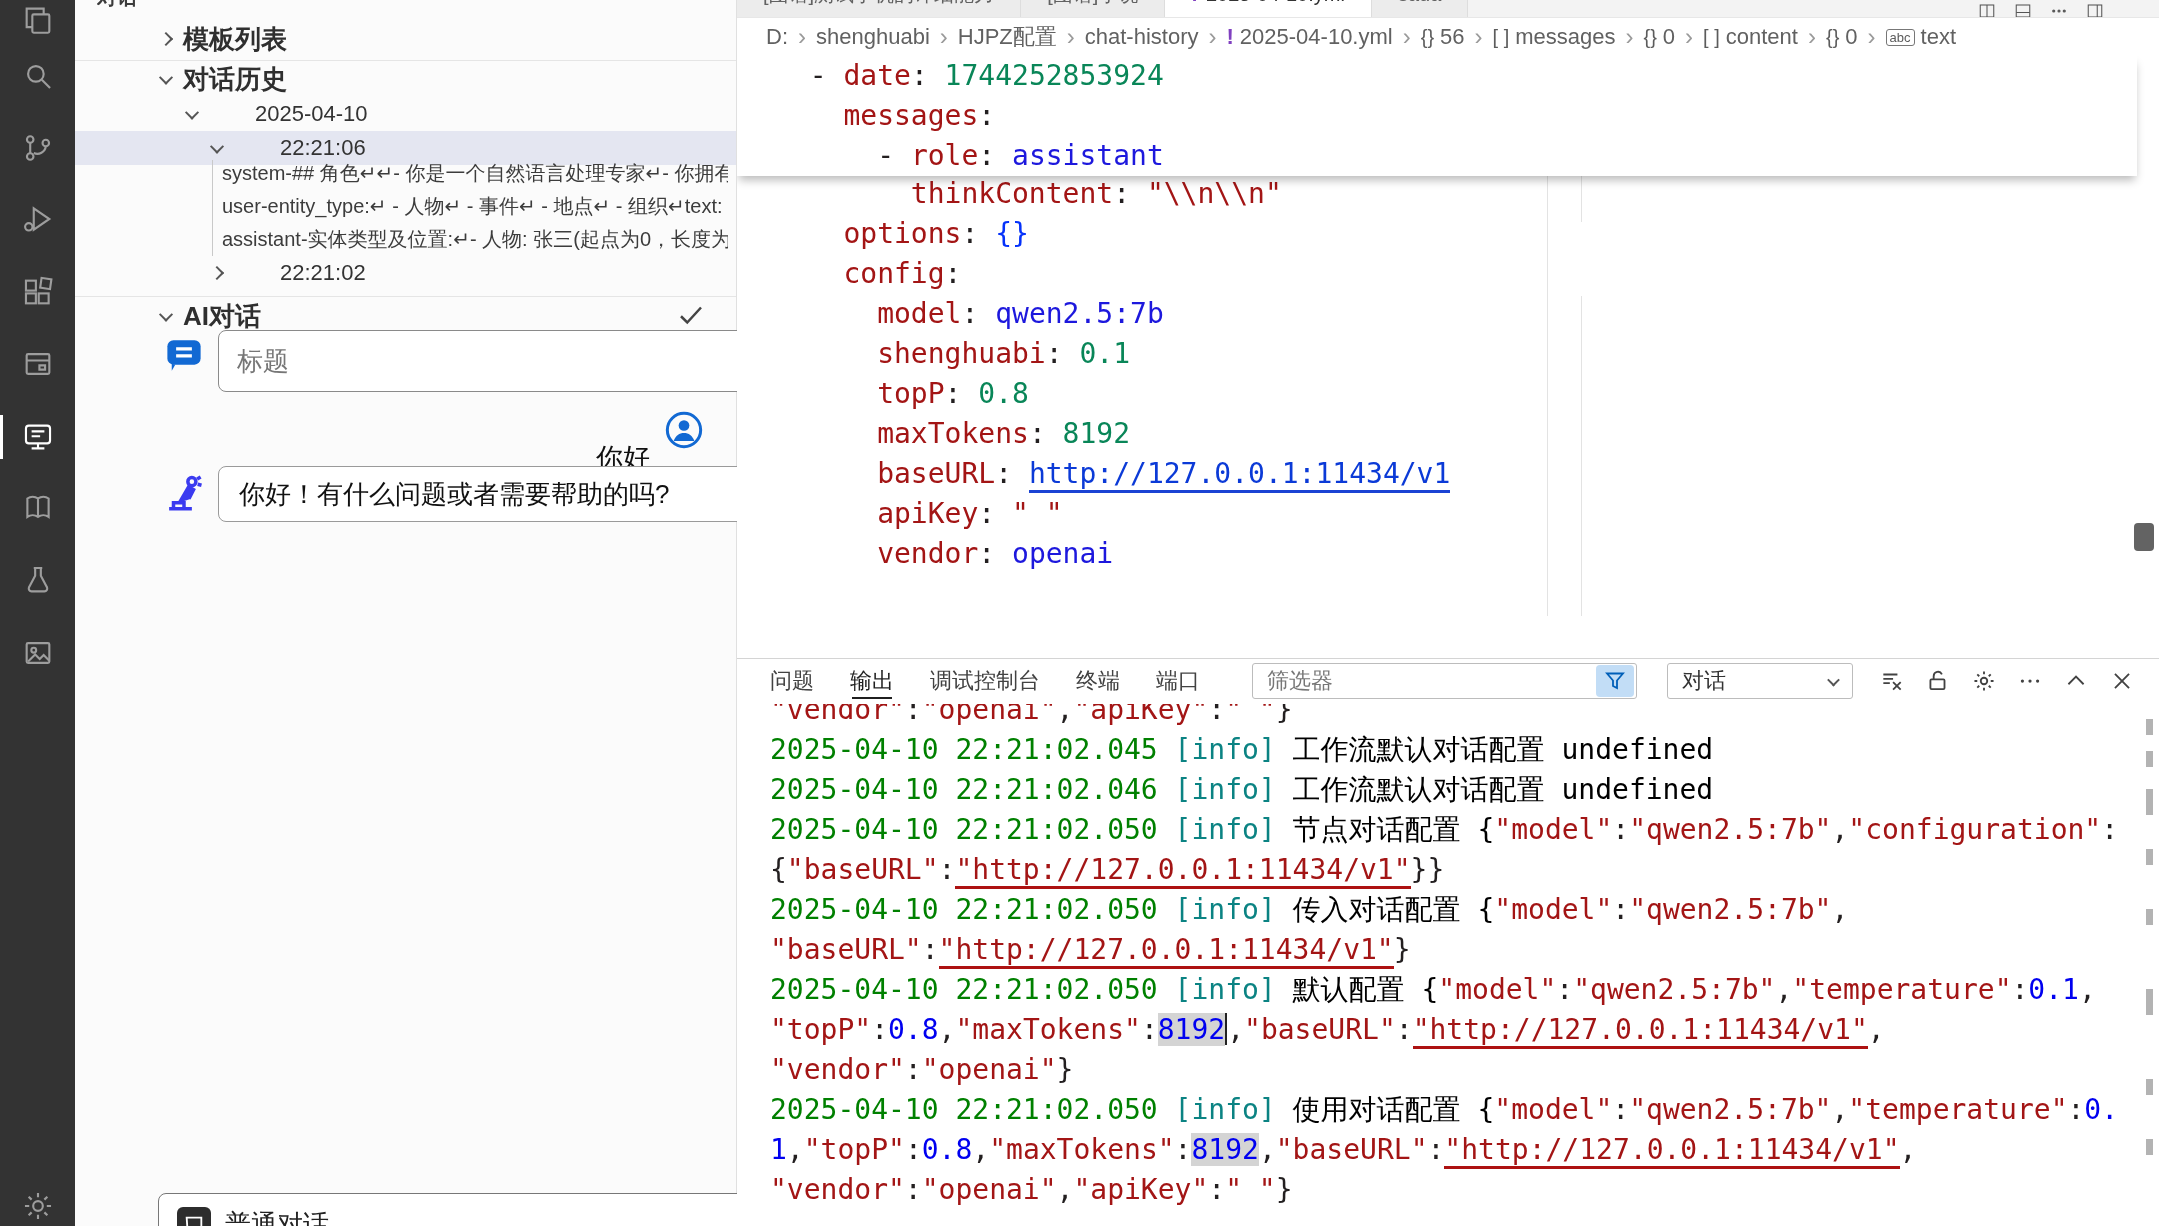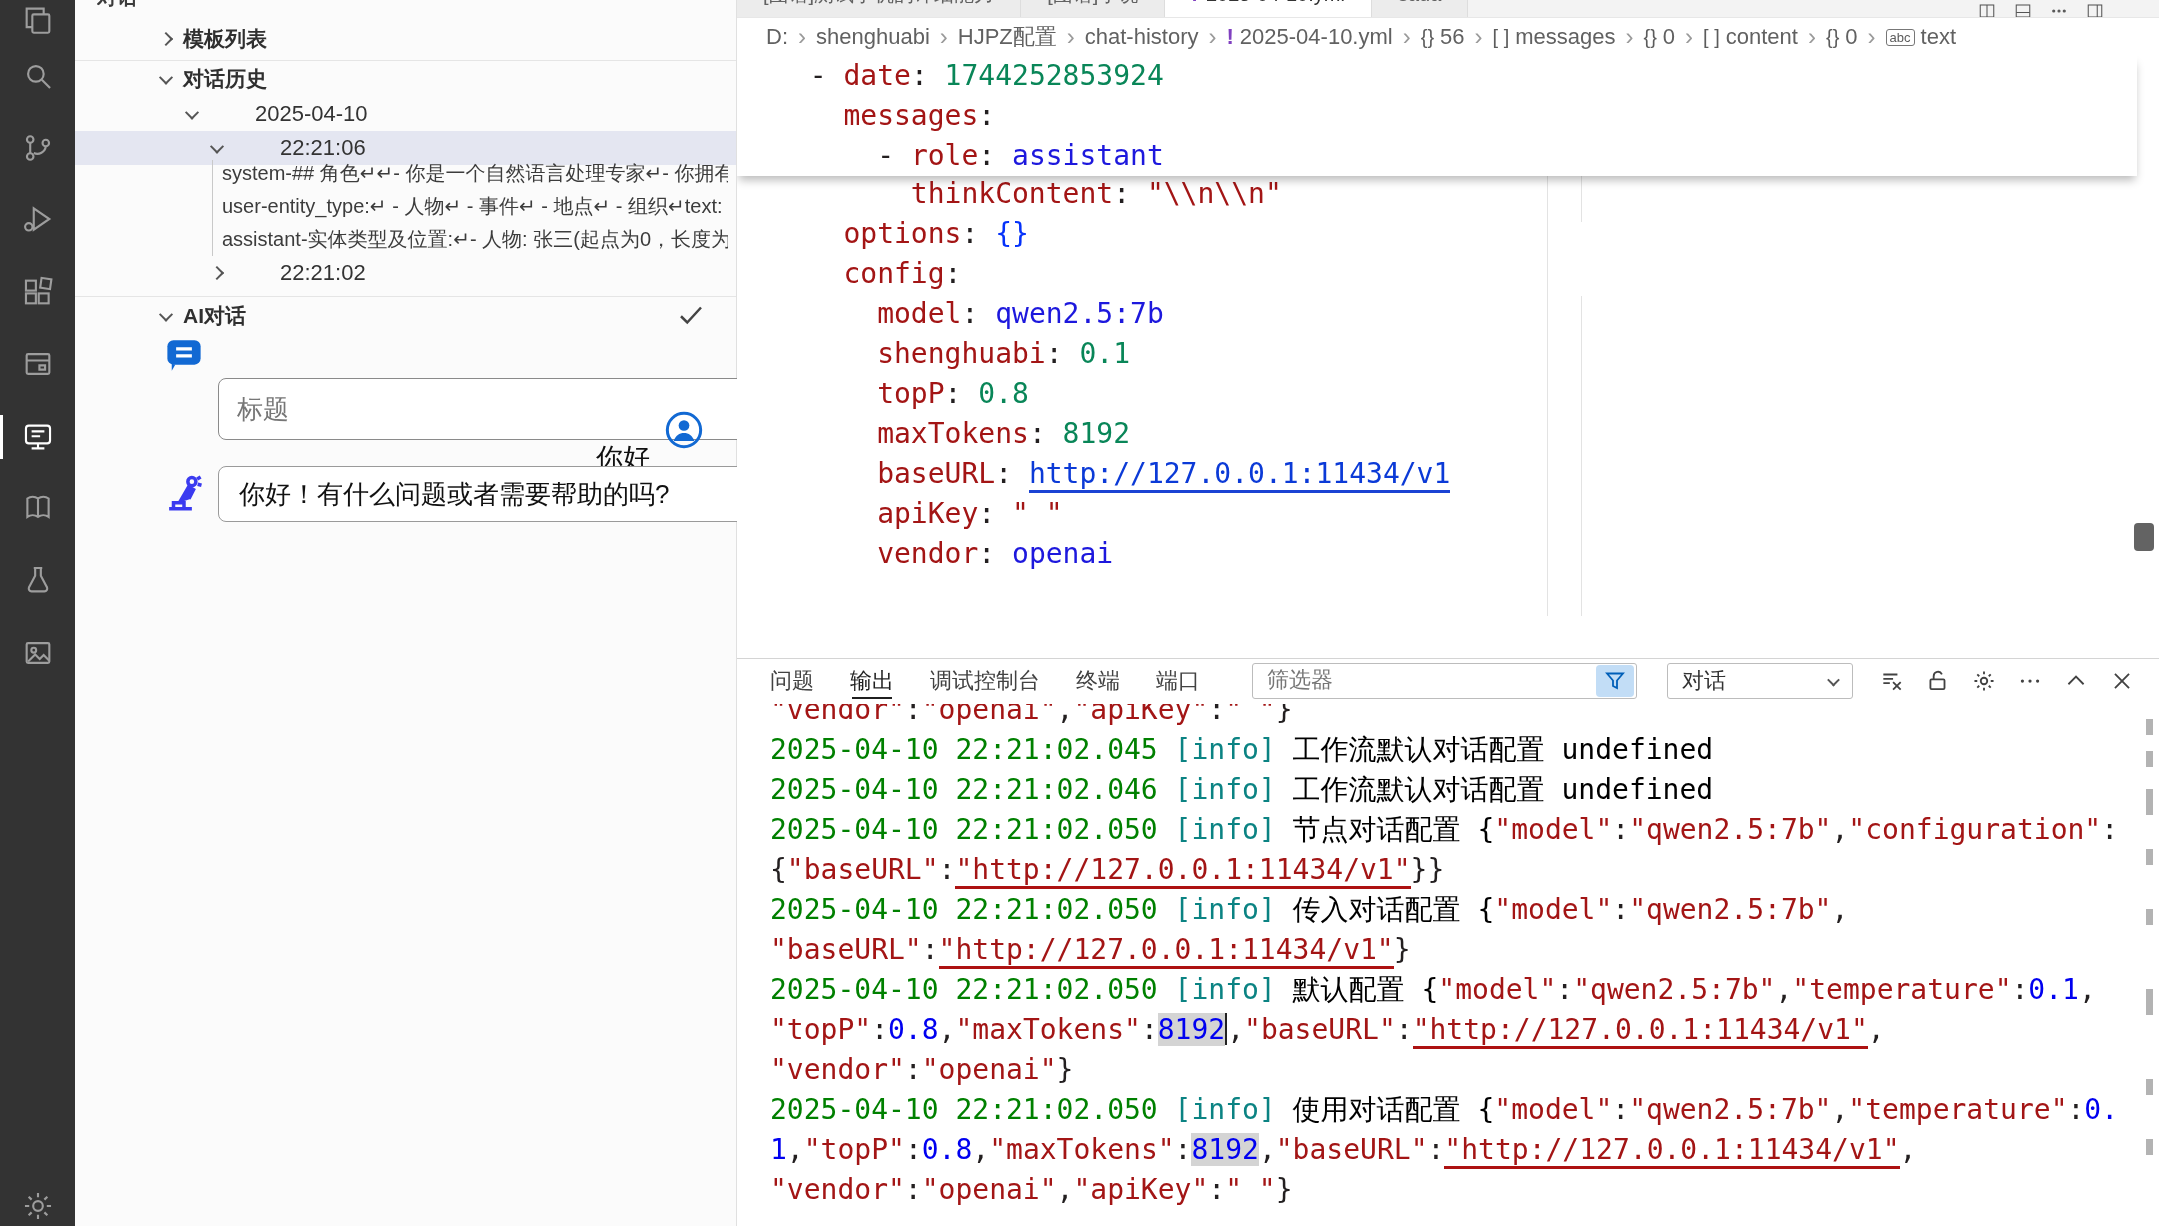--- a/index.html
+++ b/index.html
@@ -8,34 +8,34 @@
         font-family:"Liberation Sans","DejaVu Sans",sans-serif; color:#1f1f1f;}
   
   .activitybar{ position:absolute; left:0; top:0; width:75px; height:1226px; background:#333333; z-index:30;}
   .abar-icon{ position:absolute; left:0; width:75px; height:56px; display:flex; align-items:center; justify-content:center; color:#9d9d9d; cursor:pointer;}
   .abar-icon svg{ width:34px; height:34px; stroke:currentColor; fill:none; stroke-width:1.5;}
   .abar-icon.active{ color:#ffffff; }
   .abar-icon.active::before{ content:""; position:absolute; left:0; top:6px; bottom:6px; width:3px; background:#fff;}
   
   .sidebar{ position:absolute; left:75px; top:0; width:662px; height:1226px; background:#fbfbfb; border-right:1px solid #e0e0e0;}
   .side-title{ position:absolute; left:22px; top:-16px; height:26px; font-weight:bold; font-size:20px; color:#3b3b3b; overflow:hidden;}
-  .sec-header{ position:absolute; left:0; width:100%; height:34px; display:flex; align-items:center; font-weight:bold; font-size:21px; color:#2f2f2f; cursor:pointer;}
+  .sec-header{ position:absolute; left:0; width:100%; height:34px; display:flex; align-items:center; font-weight:bold; font-size:26px; color:#2f2f2f; cursor:pointer;}
   .sec-header .chev{ margin:0 12px 0 86px; }
   .divider{ position:absolute; left:0; width:100%; height:0; border-top:1px solid #e5e5e5;}
   .chev{ width:10px; height:10px; border-right:2px solid #555; border-bottom:2px solid #555; display:inline-block; flex:0 0 auto;}
   .chev.down{ transform:rotate(45deg) translate(-1px,-1px); }
   .chev.right{ transform:rotate(-45deg); }
   .trow{ position:absolute; width:100%; display:flex; align-items:center; font-size:22px; color:#333; cursor:pointer; height:33px;gap:44px;}
   .trow.selected{ background:#e4e6f1; }
   .leaf{ position:absolute; left:147px; right:8px; height:33px; line-height:33px; font-size:20px; color:#3c3c3c; white-space:nowrap; overflow:hidden; cursor:pointer;}
   .tree-guide{ position:absolute; left:137px; width:0; border-left:1px solid #c9c9c9;}
   .check-btn{ position:absolute; width:30px; height:30px; color:#444; cursor:pointer;}
   .check-btn svg,.mini svg{ width:100%; height:100%; stroke:currentColor; fill:none; stroke-width:2;}
   .chat-icon{ position:absolute; width:42px; height:42px; cursor:default;}
-  .inputbox{ position:absolute; background:#fff; border:1px solid #8a8a8a; border-radius:8px; font-size:26px; display:flex; align-items:center; padding:0 18px; color:#222;margin-top:48px;}
+  .inputbox{ position:absolute; background:#fff; border:1px solid #8a8a8a; border-radius:8px; font-size:26px; display:flex; align-items:center; padding:0 18px; color:#222;}
   .inputbox input{ border:none; outline:none; font-size:26px; width:100%; background:transparent; font-family:inherit; color:#222;}
   .inputbox input::placeholder{ color:#767676; }
   .refresh-btn{ position:absolute; width:36px; height:36px; color:#3c3c3c; cursor:pointer;}
   .refresh-btn svg{ width:100%; height:100%; stroke:currentColor; fill:none; stroke-width:2.4;}
   .user-msg{ position:absolute; font-size:27px; color:#111; text-align:right;margin-top:24px;}
   .avatar{ position:absolute; width:40px; height:40px;}
   .bot-bubble{ position:absolute; background:#fff; border:1px solid #9a9a9a; border-radius:8px; font-size:26px; color:#111; display:flex; align-items:center; padding:0 20px;}
   .send-btn{ position:absolute; width:30px; height:30px; cursor:pointer;}
   .darkchip{ width:34px; height:34px; background:#2d2d2d; border-radius:6px; display:flex; align-items:center; justify-content:center; margin-right:14px; flex:0 0 auto;}
   .darkchip svg{ width:22px; height:22px; stroke:#fff; fill:none; stroke-width:2;}
@@ -76,21 +76,21 @@
   .tk-caret{ display:inline-block; width:0; border-left:2.5px solid #222; height:32px; vertical-align:-6px;}
   .iguide{ position:absolute; width:0; border-left:1px solid #e3e3e3; z-index:1;}
   .ed-scrollthumb{ position:absolute; right:5px; top:467px; width:20px; height:28px; background:#636363; border-radius:4px;}
   
   .panel{ position:absolute; left:0; top:658px; right:0; height:568px; background:#fff; border-top:1px solid #d4d4d4;}
   .panel-header{ position:absolute; left:0; top:0; right:0; height:44px; display:flex; align-items:center; padding:0 24px 0 33px;}
   .ptab{ font-size:22px; color:#424242; margin-right:36px; height:44px; display:flex; align-items:center; position:relative; cursor:pointer; white-space:nowrap;}
   .ptab.active{ color:#1f1f1f; }
   .ptab.active::after{ content:""; position:absolute; left:2px; right:2px; bottom:4px; border-bottom:2px solid #1f1f1f;}
   .filterbox{ width:500px; height:36px; border:1px solid #bcbcbc; border-radius:3px; background:#fff; display:flex; align-items:center; margin-left:16px;}
-  .filterbox input{ flex:1; border:none; outline:none; font-size:22px; padding:0 14px; font-family:Liberation Mono, monospace; color:#333; background:transparent;}
+  .filterbox input{ flex:1; border:none; outline:none; font-size:22px; padding:0 14px; font-family:Liberation Sans, sans-serif; color:#333; background:transparent;}
   .filterbox input::placeholder{ color:#767676;}
   .funnel-chip{ width:38px; height:32px; background:#c2ddf6; border-radius:4px; margin-right:2px; display:flex; align-items:center; justify-content:center; cursor:pointer;}
   .funnel-chip svg{ width:24px; height:24px; stroke:#005fb8; fill:none; stroke-width:1.8;}
   .chan-select{ width:233px; height:36px; border:1px solid #bcbcbc; border-radius:3px; background:#fff; display:flex; align-items:center; justify-content:space-between; padding:0 14px; font-size:22px; color:#333; margin-left:30px; cursor:pointer;}
   .chan-select .chev{ width:9px; height:9px; border-color:#555;}
   .pactions{ display:flex; align-items:center; gap:20px; margin-left:26px; color:#424242;}
   .pact{ width:26px; height:26px; cursor:pointer;}
   .pact svg{ width:100%; height:100%; stroke:currentColor; fill:none; stroke-width:1.7;}
   .output{ position:absolute; left:0; top:45px; right:24px; bottom:0; padding-left:33px; overflow:hidden;
            font-family:"DejaVu Sans Mono","Liberation Mono",monospace; font-size:28px; line-height:40px;}

